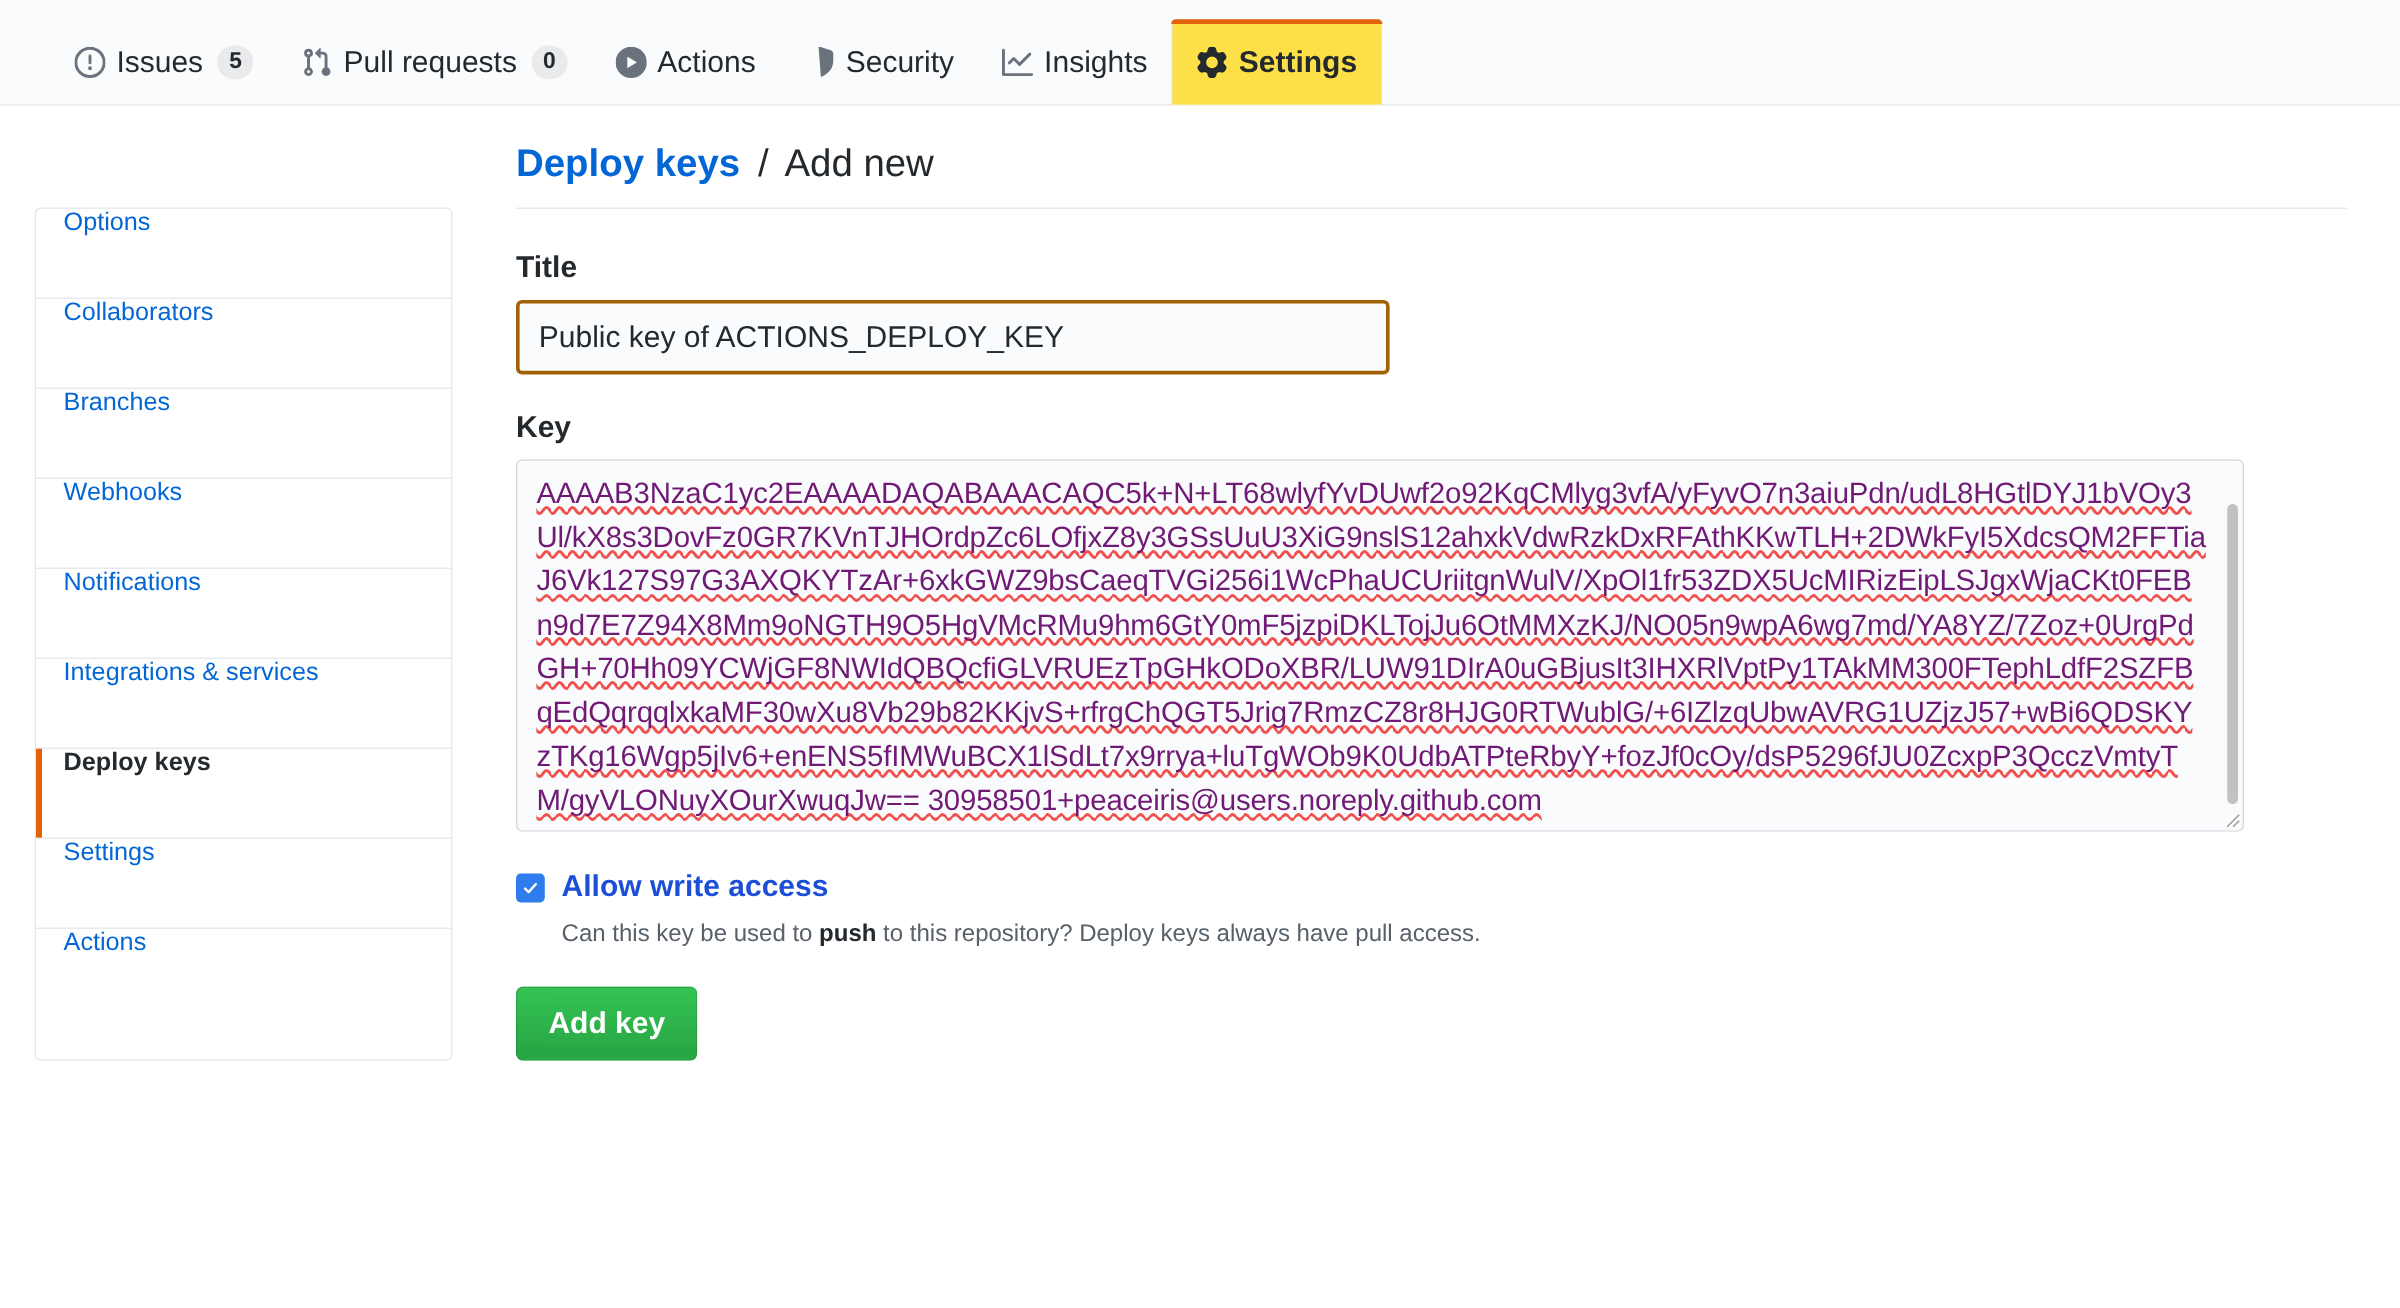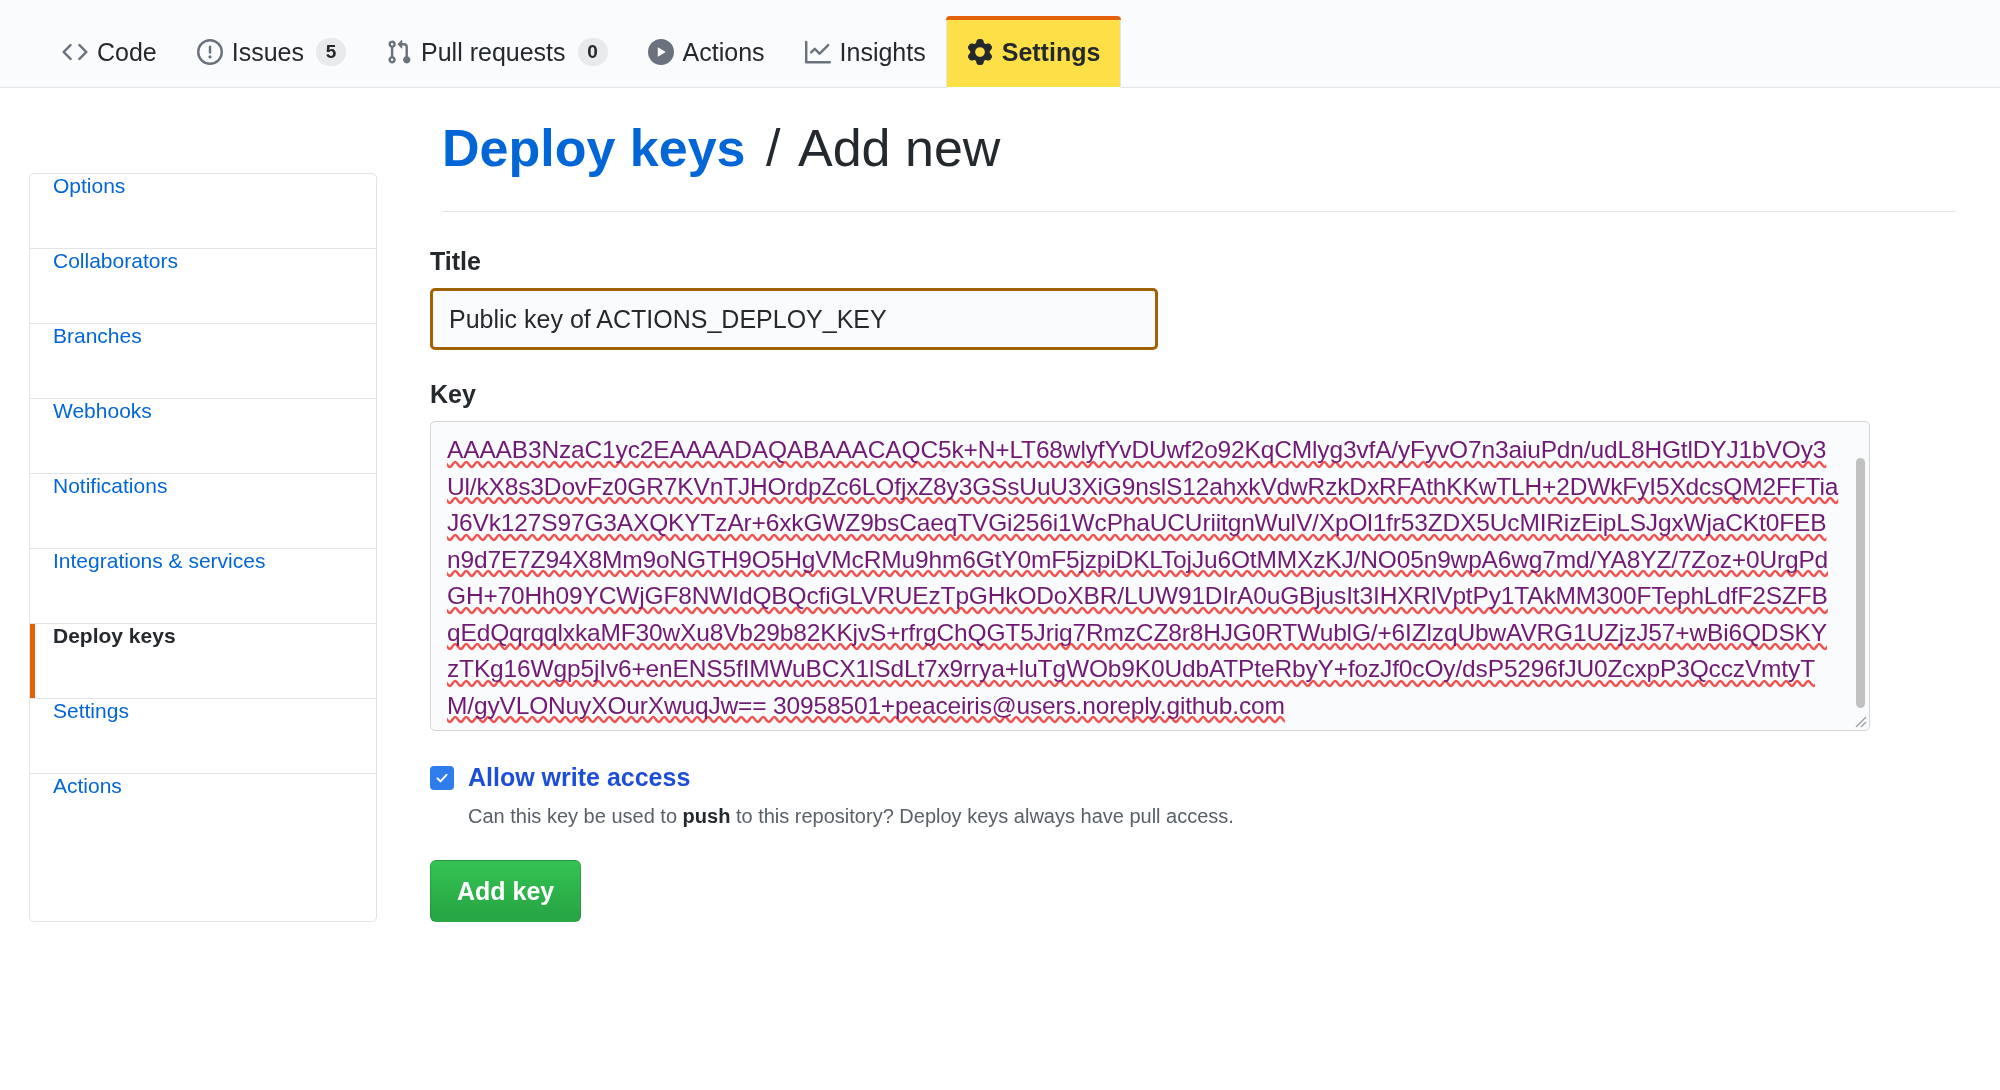--- a/index.html
+++ b/index.html
@@ -112,25 +112,25 @@
   }
 
   
   .main {
     flex: 1;
     padding-left: 53px;
     padding-right: 10px;
     min-width: 0;
   }
   .breadcrumb {
-    font-size: 52px;
+    font-size: 32px;
     font-weight: 400;
-    padding-bottom: 32px;
+    padding-bottom: 18px;
     border-bottom: 1px solid #e1e4e8;
-    margin: 0 0 35px 12px;
+    margin: 0 0 35px 0;
     line-height: 1.2;
     white-space: nowrap;
   }
   .breadcrumb .crumb-link { color: #0366d6; font-weight: 600; cursor: pointer; }
   .breadcrumb .crumb-sep { color: #24292e; padding: 0 6px; }
   .breadcrumb .crumb-current { color: #24292e; }
 
   .field-label {
     font-size: 25px;
     font-weight: 600;
@@ -247,28 +247,20 @@
     font-weight: 600;
     font-family: "Liberation Sans", sans-serif;
     cursor: pointer;
   }
 </style>
 </head>
 <body>
 
 <div class="repo-nav">
 
-  <div class="nav-item">
-    <span class="nav-icon">
-      <svg width="26" height="26" viewBox="0 0 16 16" fill="currentColor">
-          <path d="M4.72 3.22a.75.75 0 011.06 1.06L2.06 8l3.72 3.72a.75.75 0 11-1.06 1.06L.47 8.53a.75.75 0 010-1.06l4.25-4.25zm6.56 0a.75.75 0 10-1.06 1.06L13.94 8l-3.72 3.72a.75.75 0 101.06 1.06l4.25-4.25a.75.75 0 000-1.06l-4.25-4.25z"></path>
-        </svg>
-    </span>
-    <span class="nav-label">Code</span>
-  </div>
 
   <div class="nav-item">
     <span class="nav-icon">
       <svg width="26" height="26" viewBox="0 0 16 16" fill="currentColor">
           <path d="M8 1.5a6.5 6.5 0 100 13 6.5 6.5 0 000-13zM0 8a8 8 0 1116 0A8 8 0 010 8zm9 3a1 1 0 11-2 0 1 1 0 012 0zm-.25-6.25a.75.75 0 00-1.5 0v3.5a.75.75 0 001.5 0v-3.5z"></path>
         </svg>
     </span>
     <span class="nav-label">Issues</span>
     <span class="counter">5</span>
   </div>
@@ -285,20 +277,28 @@
 
   <div class="nav-item">
     <span class="nav-icon">
       <svg width="26" height="26" viewBox="0 0 16 16" fill="currentColor">
           <path d="M8 0a8 8 0 110 16A8 8 0 018 0zM6.379 5.227A.25.25 0 006 5.442v5.117a.25.25 0 00.379.214l4.264-2.559a.25.25 0 000-.428L6.379 5.227z"></path>
         </svg>
     </span>
     <span class="nav-label">Actions</span>
   </div>
 
+  <div class="nav-item">
+    <span class="nav-icon">
+      <svg width="26" height="26" viewBox="0 0 16 16" fill="currentColor">
+          <path d="M7.467.133a1.748 1.748 0 011.066 0l5.25 1.68A1.75 1.75 0 0115 3.48V7c0 1.566-.32 3.182-1.303 4.682-.983 1.498-2.585 2.813-5.032 3.855a1.७ 1.7 0 01-1.33 0c-2.447-1.042-4.049-2.357-5.032-3.855C1.32 10.182 1 8.566 1 7V3.48a1.75 1.75 0 011.217-1.667l5.25-1.68z"></path>
+        </svg>
+    </span>
+    <span class="nav-label">Security</span>
+  </div>
 
   <div class="nav-item">
     <span class="nav-icon">
       <svg width="26" height="26" viewBox="0 0 16 16" fill="currentColor">
           <path d="M1.5 1.75a.75.75 0 00-1.5 0v12.5c0 .414.336.75.75.75h14.5a.75.75 0 000-1.5H1.5V1.75zm13.28 2.53a.75.75 0 00-1.06-1.06L9 7.94 6.53 5.47a.75.75 0 00-1.06 0L3.22 7.72a.75.75 0 001.06 1.06L6 7.06l2.47 2.47a.75.75 0 001.06 0l5.25-5.25z"></path>
         </svg>
     </span>
     <span class="nav-label">Insights</span>
   </div>
 

